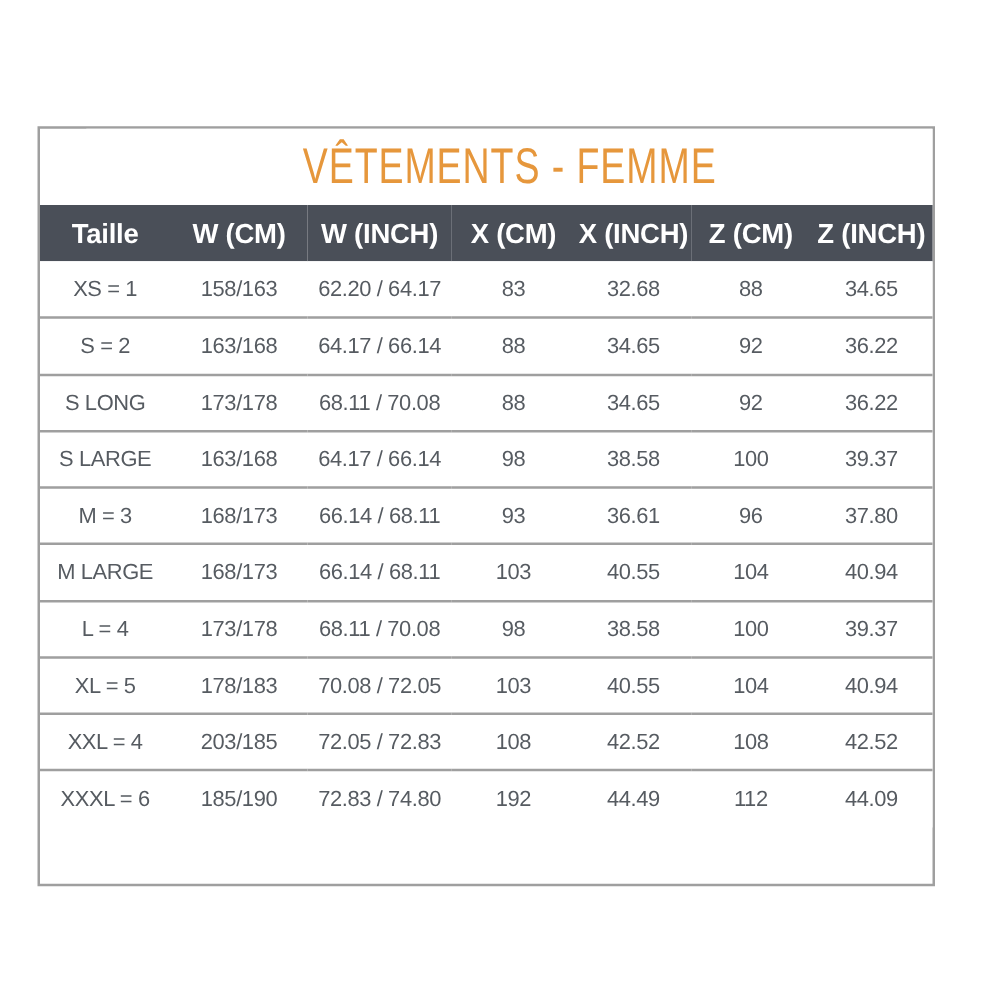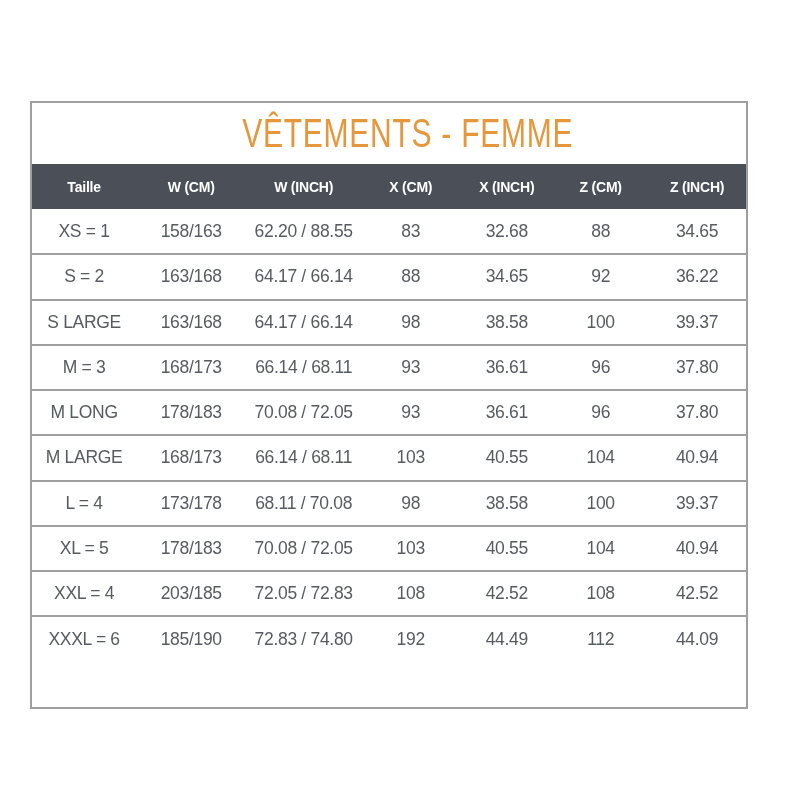--- a/index.html
+++ b/index.html
@@ -47,21 +47,21 @@
     width: 100%;
     border-collapse: collapse;
     table-layout: fixed;
   }
   thead tr {
     height: 45px;
     background: #4a4f58;
   }
   thead th {
     color: #ffffff;
-    font-size: 14px;
+    font-size: 22px;
     font-weight: 700;
     text-align: center;
     letter-spacing: -0.2px;
     padding: 0;
   }
   tbody tr {
     height: 45.27px;
     background: #ffffff;
   }
   tbody td {
@@ -104,63 +104,63 @@
           <th>X (CM)</th>
           <th>X (INCH)</th>
           <th>Z (CM)</th>
           <th>Z (INCH)</th>
         </tr>
       </thead>
       <tbody>
         <tr>
           <td>XS = 1</td>
           <td>158/163</td>
-          <td>62.20 / 88.55</td>
+          <td>62.20 / 64.17</td>
           <td>83</td>
           <td>32.68</td>
           <td>88</td>
           <td>34.65</td>
         </tr>
         <tr>
           <td>S = 2</td>
           <td>163/168</td>
           <td>64.17 / 66.14</td>
           <td>88</td>
           <td>34.65</td>
           <td>92</td>
           <td>36.22</td>
         </tr>
         <tr>
+          <td>S LONG</td>
+          <td>173/178</td>
+          <td>68.11 / 70.08</td>
+          <td>88</td>
+          <td>34.65</td>
+          <td>92</td>
+          <td>36.22</td>
+        </tr>
+        <tr>
           <td>S LARGE</td>
           <td>163/168</td>
           <td>64.17 / 66.14</td>
           <td>98</td>
           <td>38.58</td>
           <td>100</td>
           <td>39.37</td>
         </tr>
         <tr>
           <td>M = 3</td>
           <td>168/173</td>
           <td>66.14 / 68.11</td>
           <td>93</td>
           <td>36.61</td>
           <td>96</td>
           <td>37.80</td>
         </tr>
         <tr>
-          <td>M LONG</td>
-          <td>178/183</td>
-          <td>70.08 / 72.05</td>
-          <td>93</td>
-          <td>36.61</td>
-          <td>96</td>
-          <td>37.80</td>
-        </tr>
-        <tr>
           <td>M LARGE</td>
           <td>168/173</td>
           <td>66.14 / 68.11</td>
           <td>103</td>
           <td>40.55</td>
           <td>104</td>
           <td>40.94</td>
         </tr>
         <tr>
           <td>L = 4</td>

